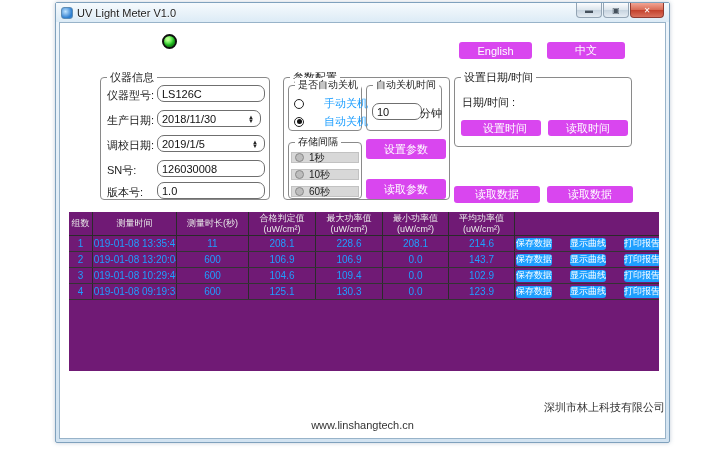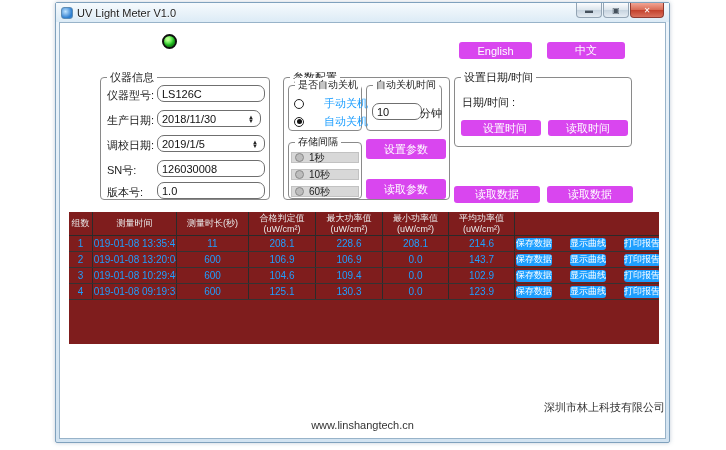--- a/index.html
+++ b/index.html
@@ -53,21 +53,21 @@
            background:#fff; display:inline-flex; align-items:center; justify-content:center; }
   .radio.checked::after { content:""; width:5px; height:5px; border-radius:50%; background:#111; }
   .radio.disabled { width:9px; height:9px; border:1px solid #8a8a8a; background:#bdbdbd; }
   .radio-row { display:flex; align-items:center; gap:20px; cursor:pointer; }
   .radio-label { font-size:11px; color:#1e9fff; white-space:nowrap; }
   .storage-opt { display:flex; align-items:center; gap:5px; background:#d8d8d8;
                  border:1px solid #c2c2c2; padding:0 3px; height:11px; }
   .opt-label { font-size:10px; color:#222; white-space:nowrap; }
 
   
-  .table { left:9px; top:189px; width:590px; height:132px; background:#7f1d1d; }
+  .table { left:9px; top:189px; width:590px; height:159px; background:#701a75; }
   .thead { display:flex; height:24px; border-bottom:1px solid #2a2a2a; }
   .th { display:flex; flex-direction:column; align-items:center; justify-content:center;
         color:#e9e9e9; font-size:9px; line-height:1.2; border-right:1px solid #2b2b2b;
         text-align:center; }
   .trow { display:flex; height:16px; border-bottom:1px solid #333333; }
   .td { display:flex; align-items:center; justify-content:center;
         color:#1e9fff; font-size:10px; border-right:1px solid #2b2b2b;
         white-space:nowrap; overflow:hidden; }
   .c0{width:24px;} .c1{width:84px;} .c2{width:72px;} .c3{width:67px;}
   .c4{width:67px;} .c5{width:66px;} .c6{width:66px;}

